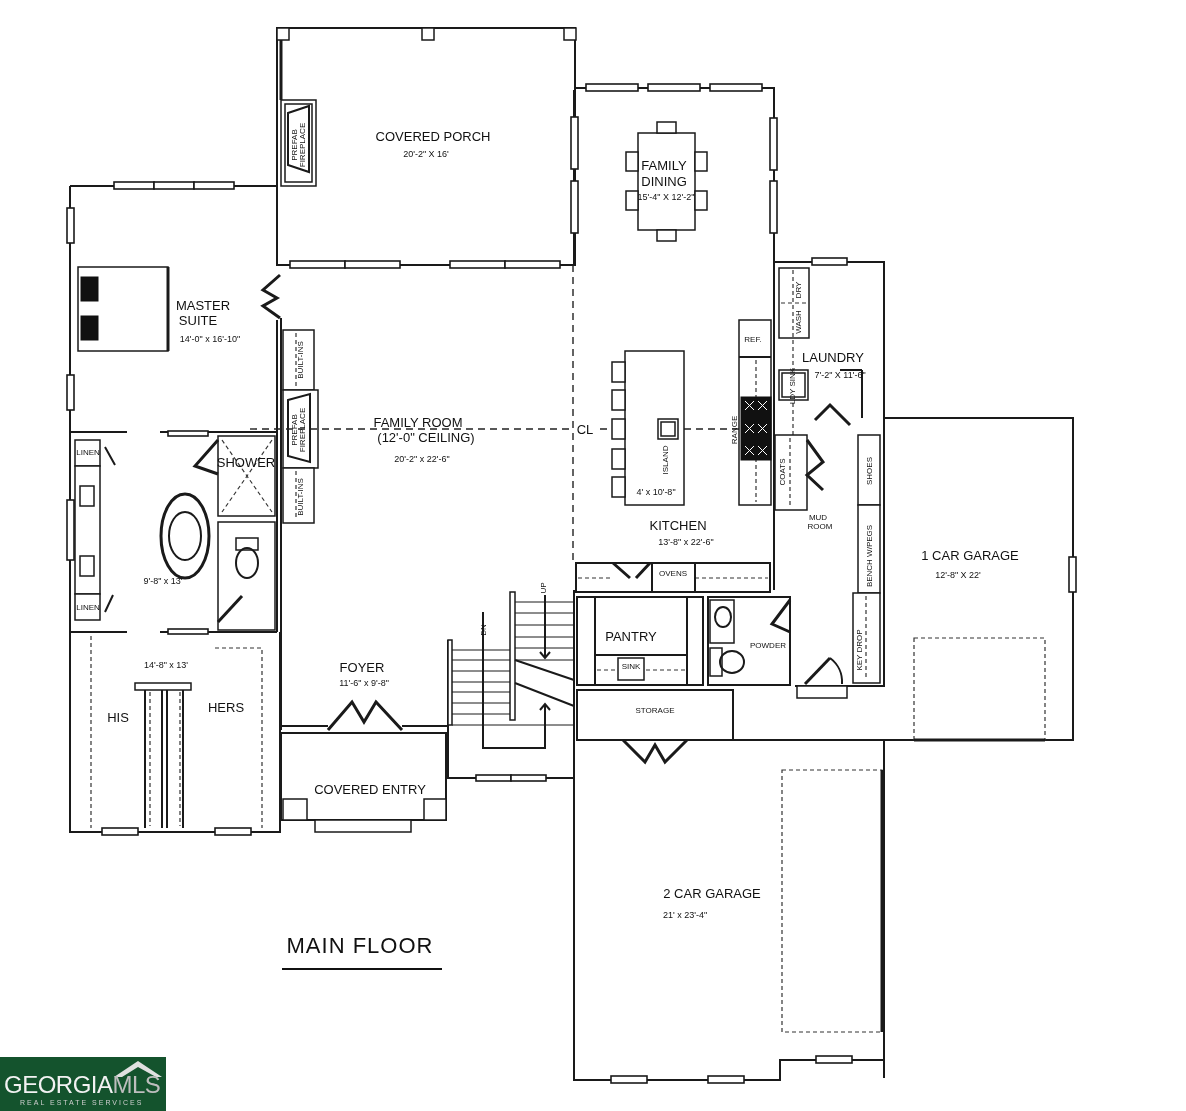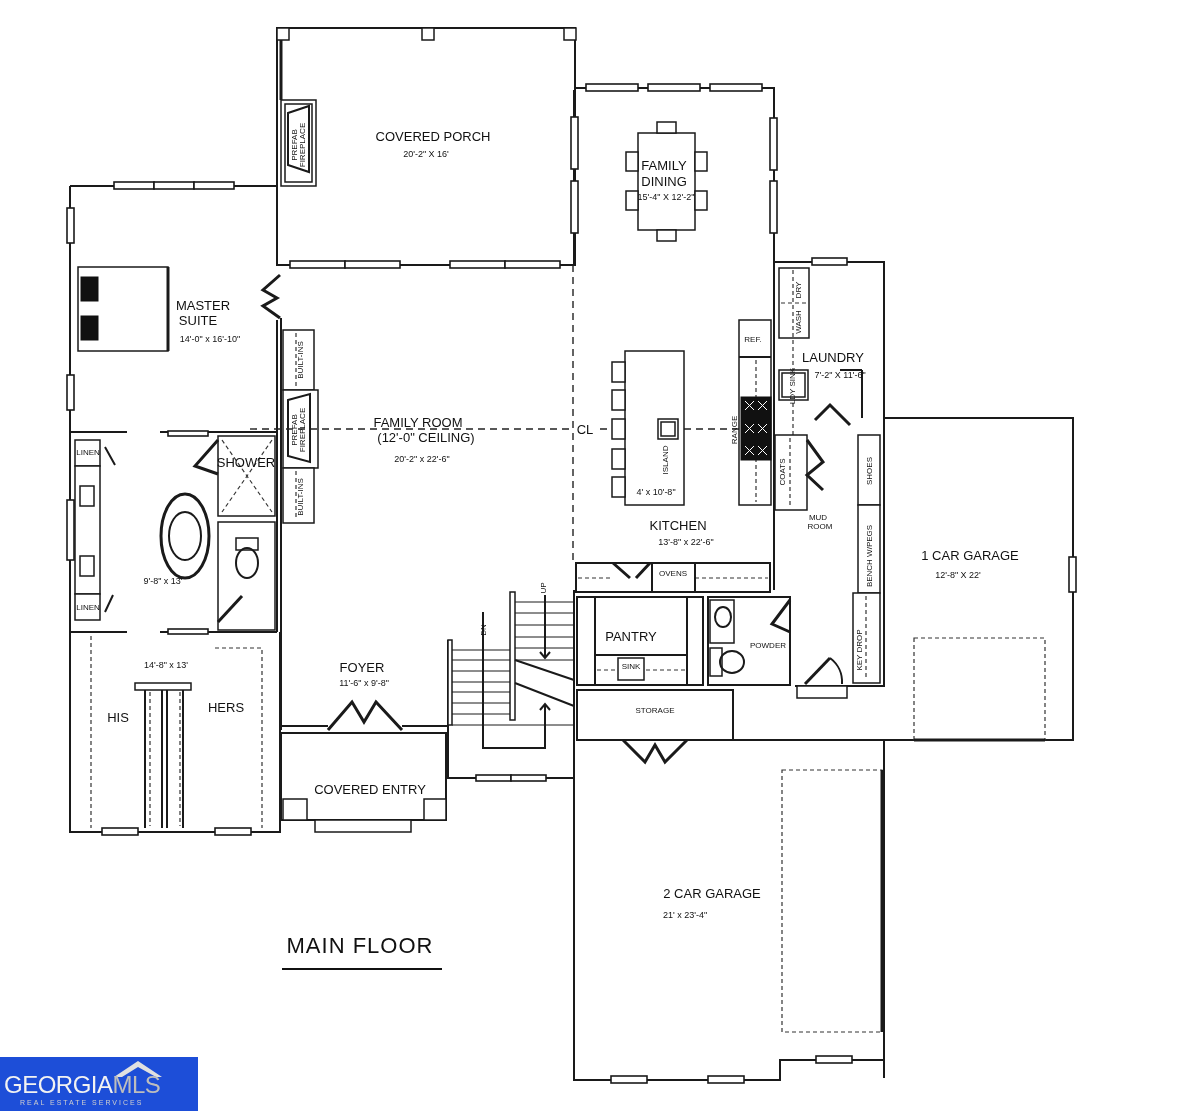--- a/index.html
+++ b/index.html
@@ -12,21 +12,21 @@
   .win { fill: #ffffff; stroke: #1a1a1a; stroke-width: 1.6; }
   .winv { fill: #ffffff; stroke: #1a1a1a; stroke-width: 1.6; }
   .fx { fill: #ffffff; stroke: #1a1a1a; stroke-width: 1.5; }
   .blk { fill: #111; stroke: #111; }
   .lbl { font-family: "Liberation Sans Narrow", "Liberation Sans", sans-serif; fill: #111; text-anchor: middle; }
   .room { font-size: 13px; }
   .dim { font-size: 9px; }
   .small { font-size: 8px; }
   .vert { font-size: 8px; }
   .title { font-size: 22px; letter-spacing: 1px; }
-  .logo { position: absolute; left: 0; top: 1057px; width: 198px; height: 54px; background: #1d4ed8; }
+  .logo { position: absolute; left: 0; top: 1057px; width: 166px; height: 54px; background: #14532d; }
   .logo-main { position: absolute; left: 4px; top: 14px; font-size: 24px; color: #f2f2f2; letter-spacing: -0.5px; font-family: "Liberation Sans", sans-serif; }
   .logo-main .b { font-weight: normal; }
   .logo-main .l { color: #bdbdbd; }
   .logo-sub { position: absolute; left: 20px; top: 42px; font-size: 7px; color: #cfcfcf; letter-spacing: 2px; font-family: "Liberation Sans", sans-serif; }
   .logo-roof { position: absolute; left: 112px; top: 2px; }
 </style>
 </head>
 <body>
 
 <svg id="plan" width="1186" height="1111" viewBox="0 0 1186 1111" xmlns="http://www.w3.org/2000/svg">

